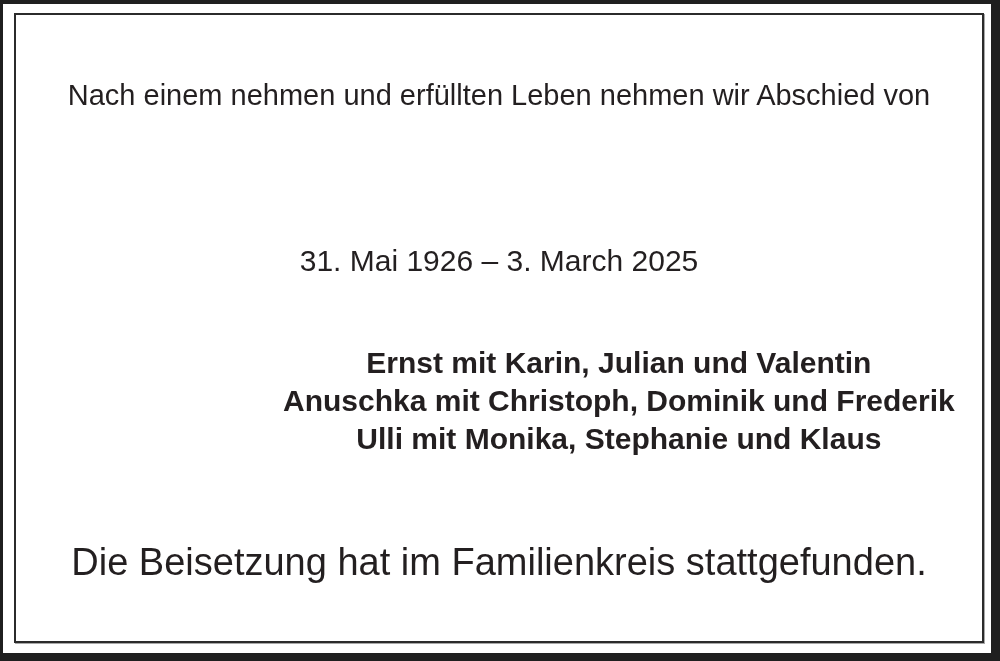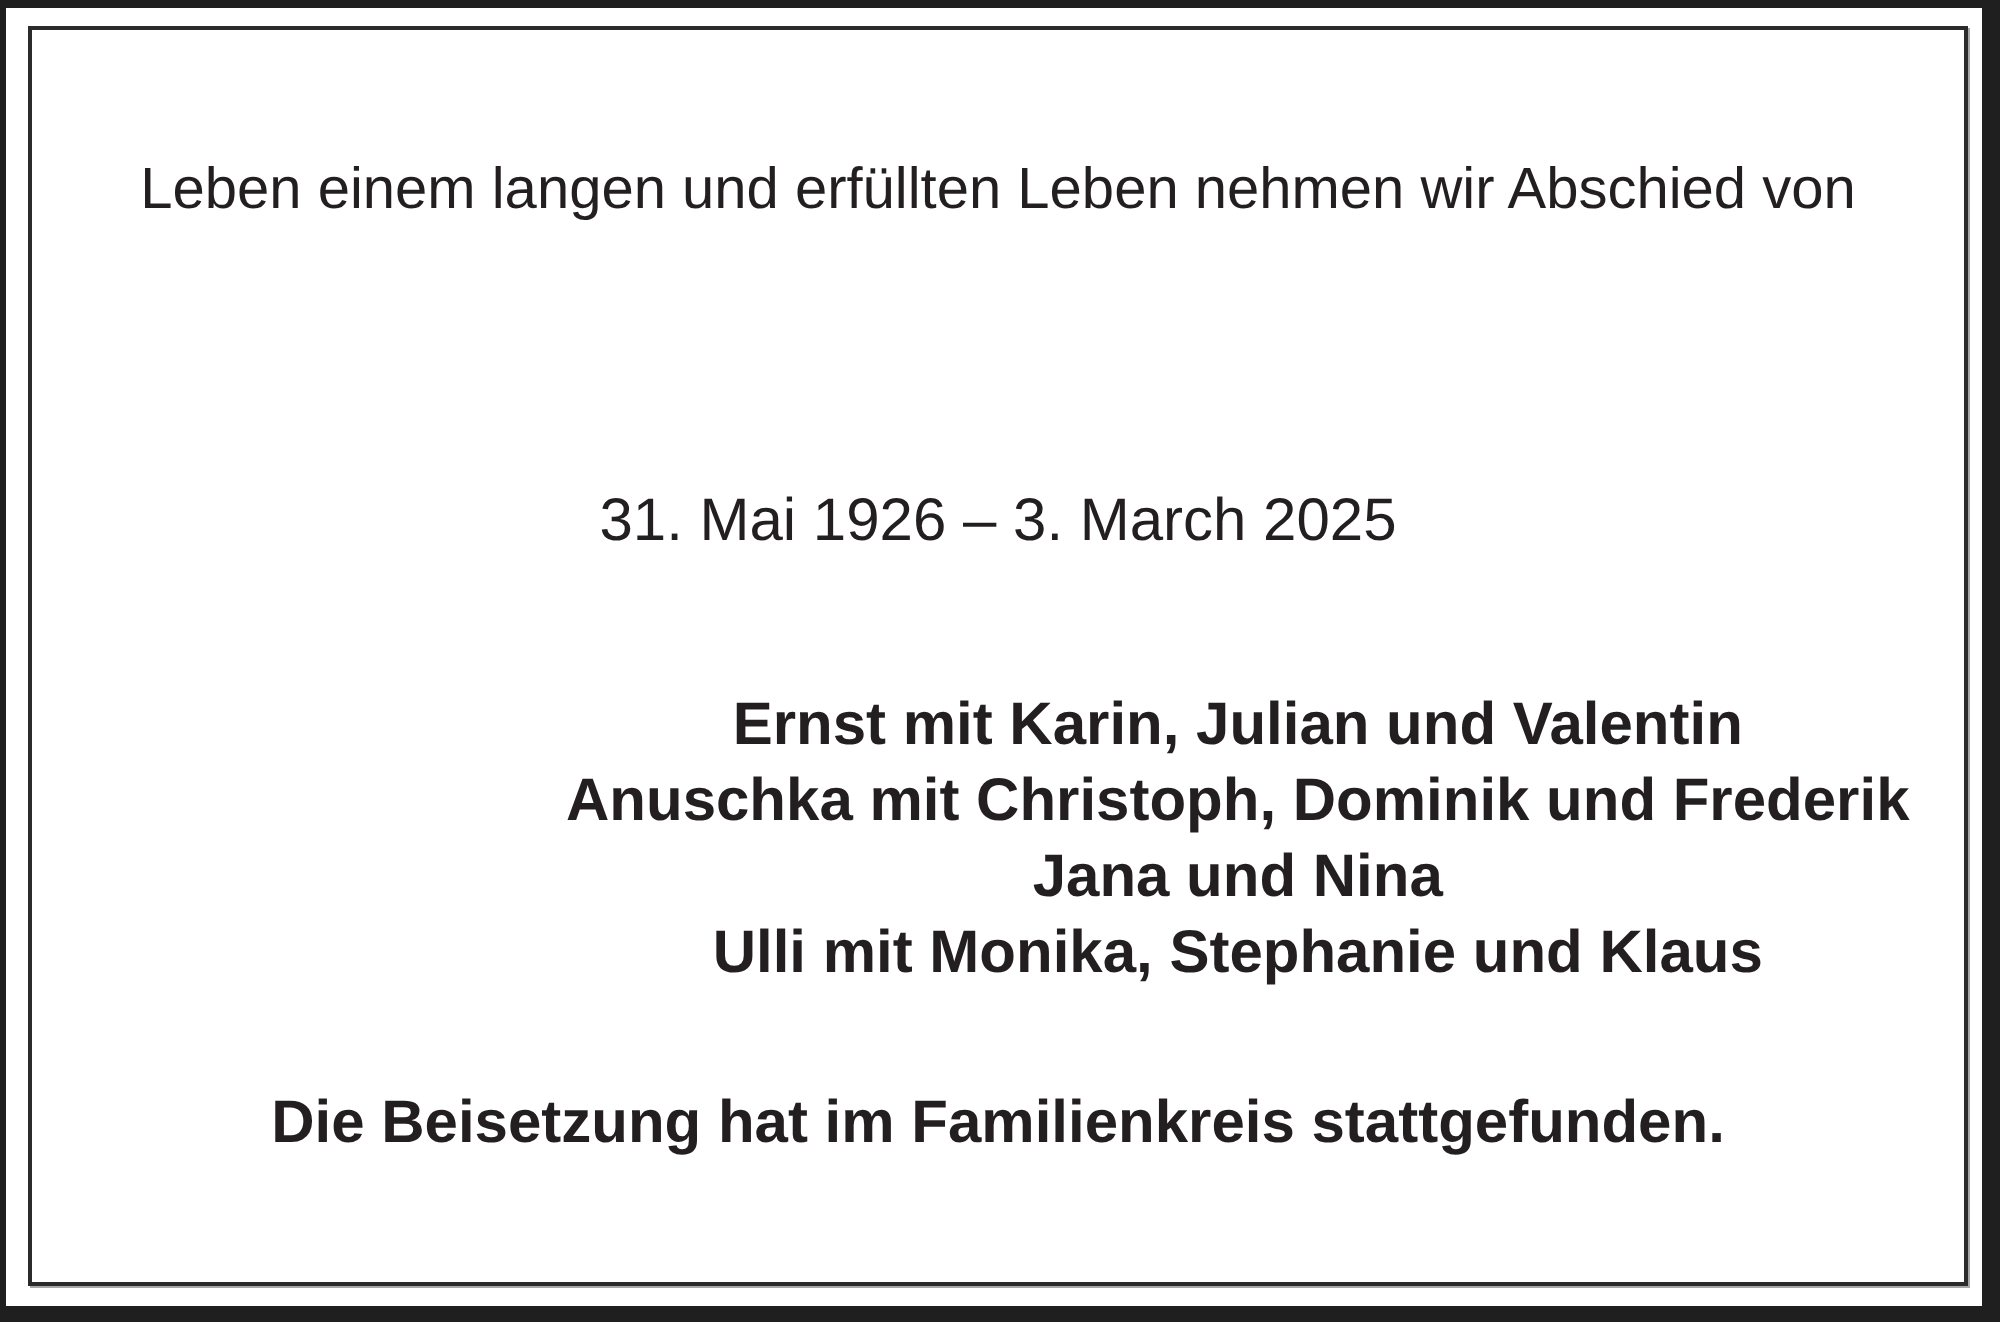--- a/index.html
+++ b/index.html
@@ -59,39 +59,38 @@
     text-align: center;
   }
   .mourner {
     font-size: 30px;
     line-height: 38px;
     font-weight: 600;
     white-space: nowrap;
   }
   .closing {
     top: 529px;
-    font-size: 30px;
+    font-size: 38px;
     line-height: 36px;
-    font-weight: 700;
+    font-weight: 400;
   }
 </style>
 </head>
 <body>
 
 <div class="page">
   <div class="inner">
 
-    <div class="line intro">Leben einem langen und erfüllten Leben nehmen wir Abschied von</div>
+    <div class="line intro">Nach einem nehmen und erfüllten Leben nehmen wir Abschied von</div>
 
 
     <div class="line dates">31. Mai 1926 – 3. March 2025</div>
 
     <div class="mourners">
       <div class="mourner">Ernst mit Karin, Julian und Valentin</div>
       <div class="mourner">Anuschka mit Christoph, Dominik und Frederik</div>
-      <div class="mourner">Jana und Nina</div>
       <div class="mourner">Ulli mit Monika, Stephanie und Klaus</div>
     </div>
 
     <div class="line closing">Die Beisetzung hat im Familienkreis stattgefunden.</div>
 
   </div>
 </div>
 
 </body></html>

